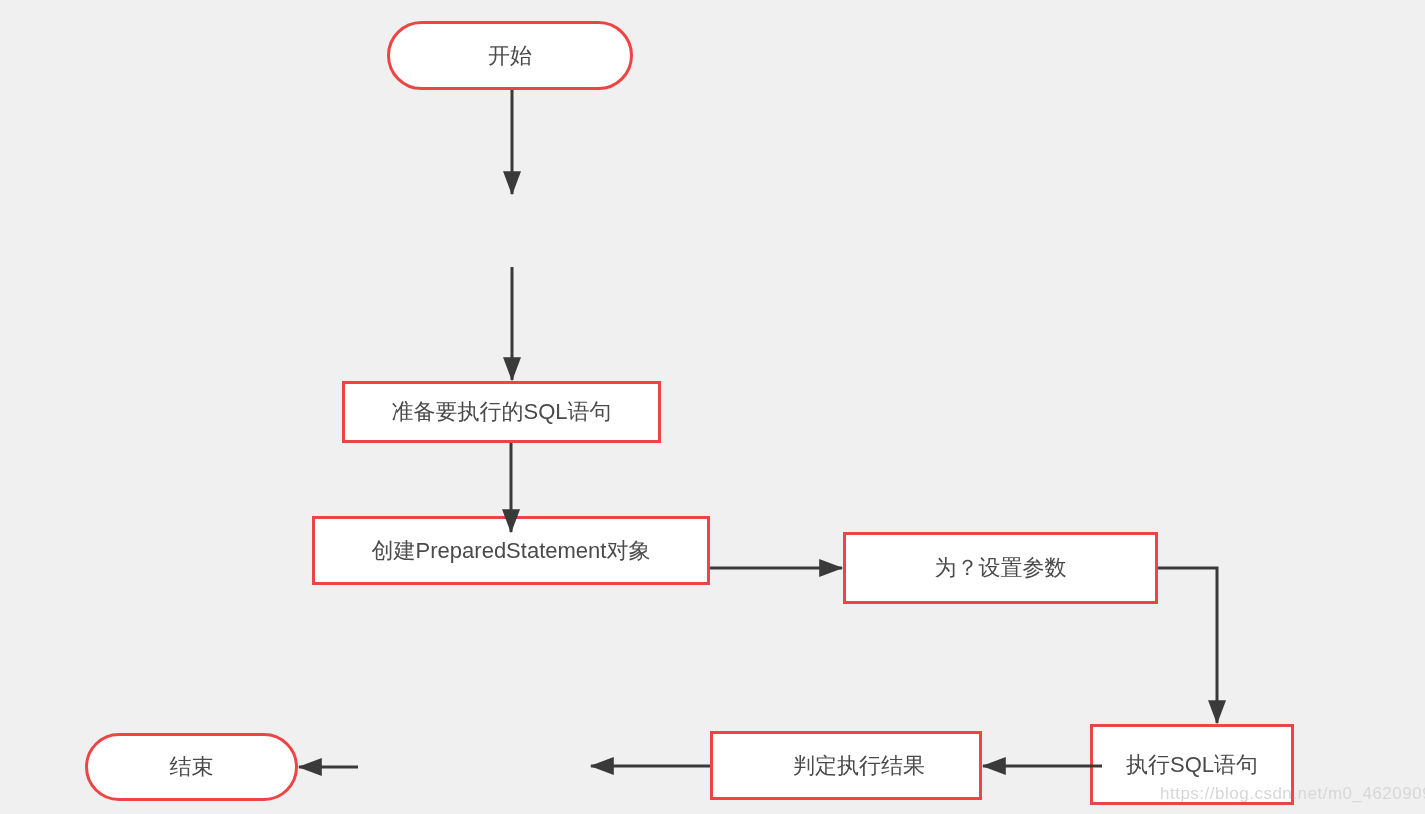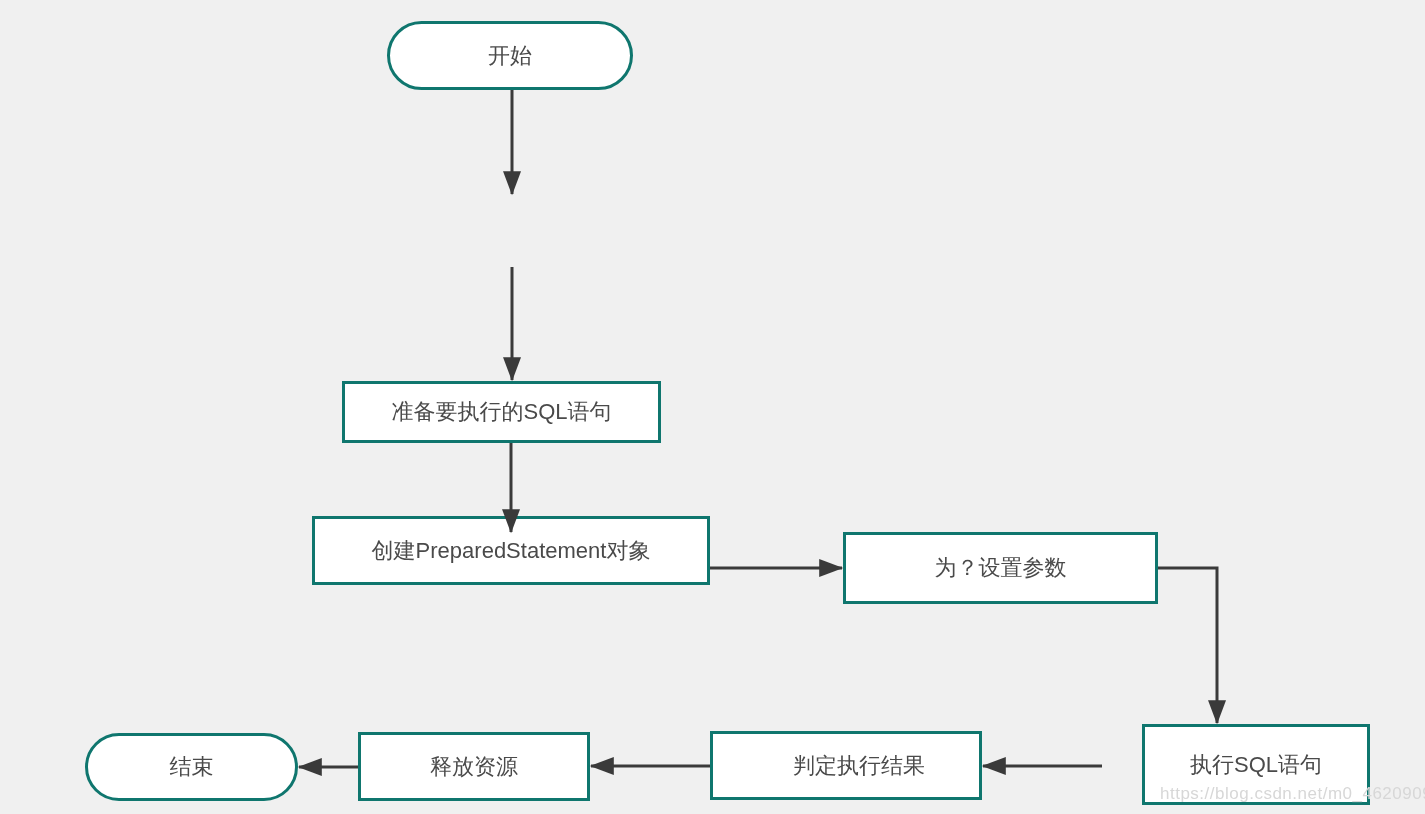--- a/index.html
+++ b/index.html
@@ -11,21 +11,21 @@
     width: 1425px;
     height: 814px;
     background: #f0f0f0;
     overflow: hidden;
     font-family: "Liberation Sans", "DejaVu Sans", sans-serif;
   }
   .node {
     position: absolute;
     box-sizing: border-box;
     background: #ffffff;
-    border: 3px solid #0f766e;
+    border: 3px solid #ef4444;
     display: flex;
     align-items: center;
     justify-content: center;
     font-size: 22px;
     color: #4a4a4a;
     text-align: center;
     z-index: 1;
     white-space: nowrap;
   }
   .terminator {
@@ -56,25 +56,24 @@
 
   <div class="node terminator" style="left:387px; top:21px; width:246px; height:69px;">开始</div>
 
 
   <div class="node" style="left:342px; top:381px; width:319px; height:62px;">准备要执行的SQL语句</div>
 
   <div class="node" style="left:312px; top:516px; width:398px; height:69px;">创建PreparedStatement对象</div>
 
   <div class="node" style="left:843px; top:532px; width:315px; height:72px;">为？设置参数</div>
 
-  <div class="node" style="left:1142px; top:724px; width:228px; height:81px;">执行SQL语句</div>
+  <div class="node" style="left:1090px; top:724px; width:204px; height:81px;">执行SQL语句</div>
 
   <div class="node" style="left:710px; top:731px; width:272px; height:69px;padding-left:26px;">判定执行结果</div>
 
-  <div class="node" style="left:358px; top:732px; width:232px; height:69px;">释放资源</div>
 
   <div class="node terminator" style="left:85px; top:733px; width:213px; height:68px;text-align:center;">结束</div>
 
   <svg class="connectors" width="1425" height="814" viewBox="0 0 1425 814">
     <defs>
       <marker id="arrow" markerWidth="9" markerHeight="7" refX="7.6" refY="3" orient="auto" markerUnits="strokeWidth">
         <path d="M0,0 L8,3 L0,6 Z" fill="#3a3a3a"></path>
       </marker>
     </defs>
     <path d="M512,90 L512,194" stroke="#3a3a3a" stroke-width="3" fill="none" marker-end="url(#arrow)"></path>

